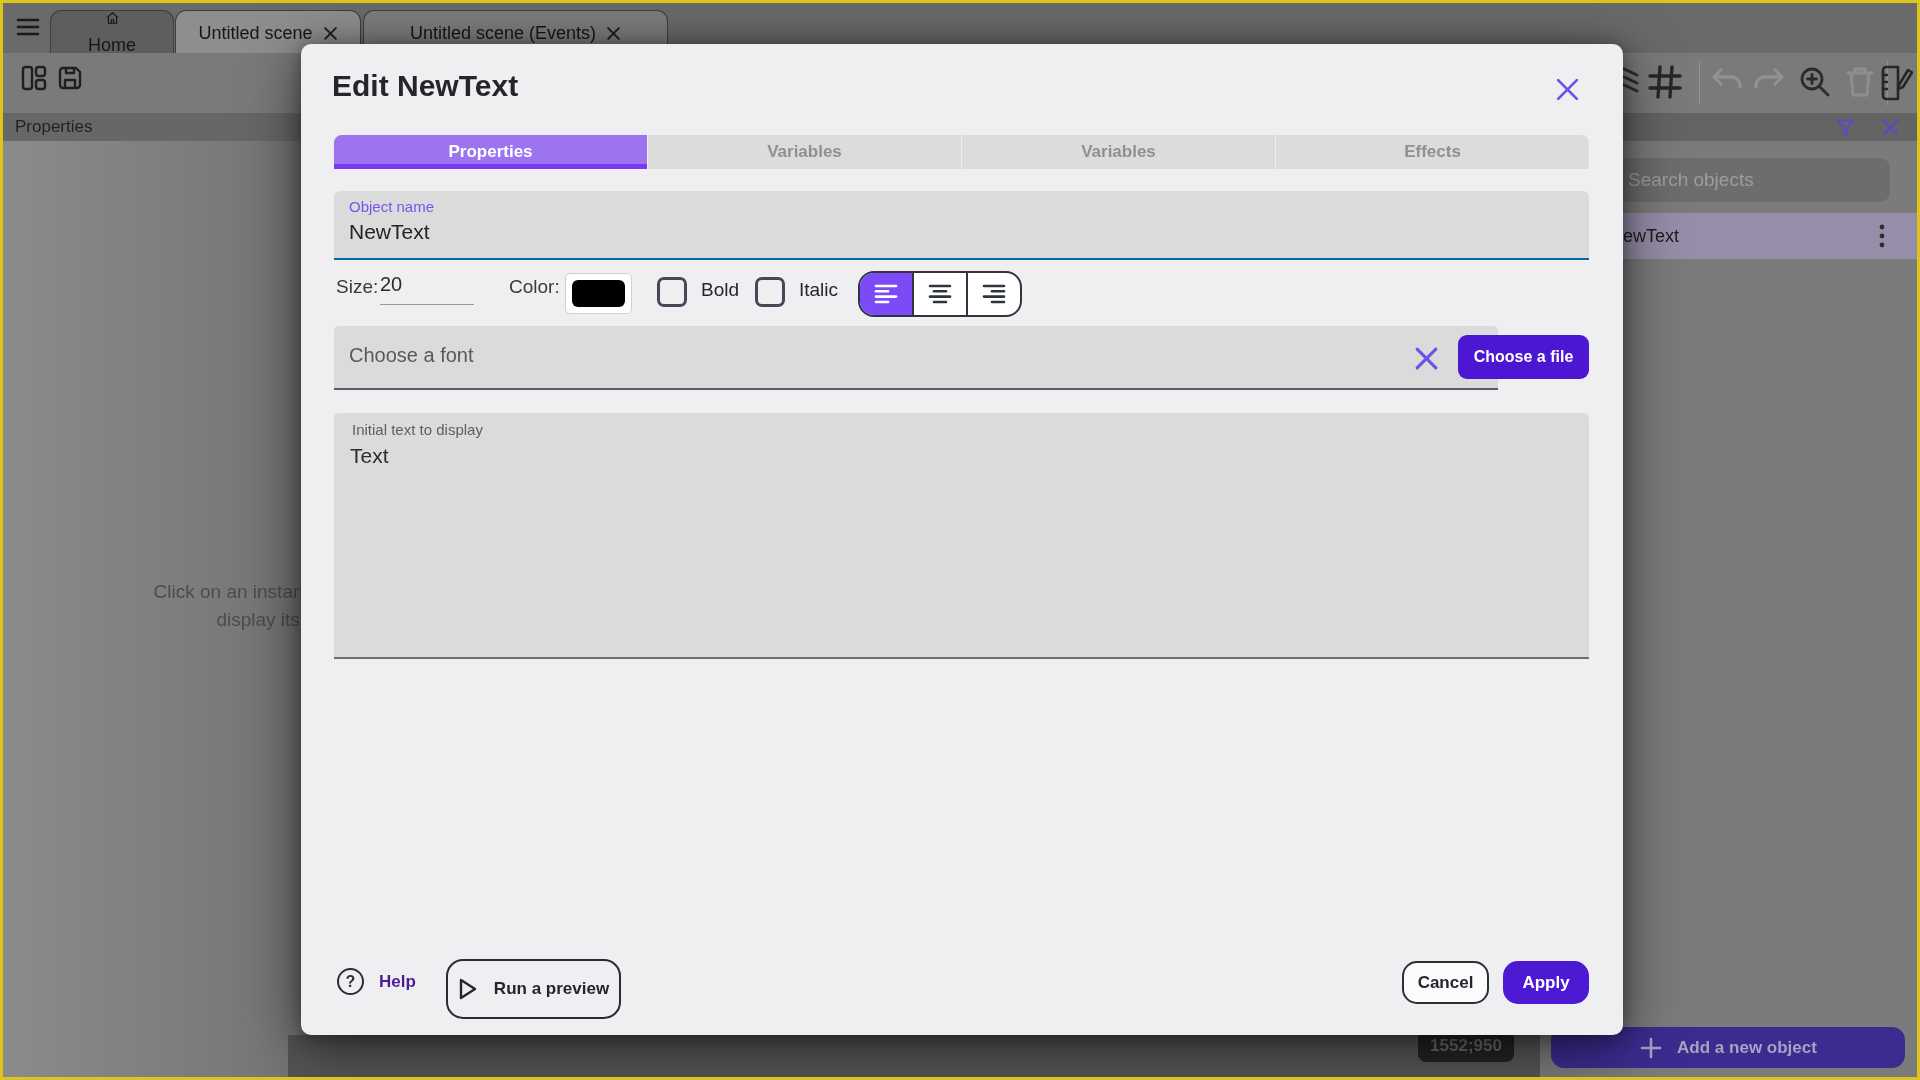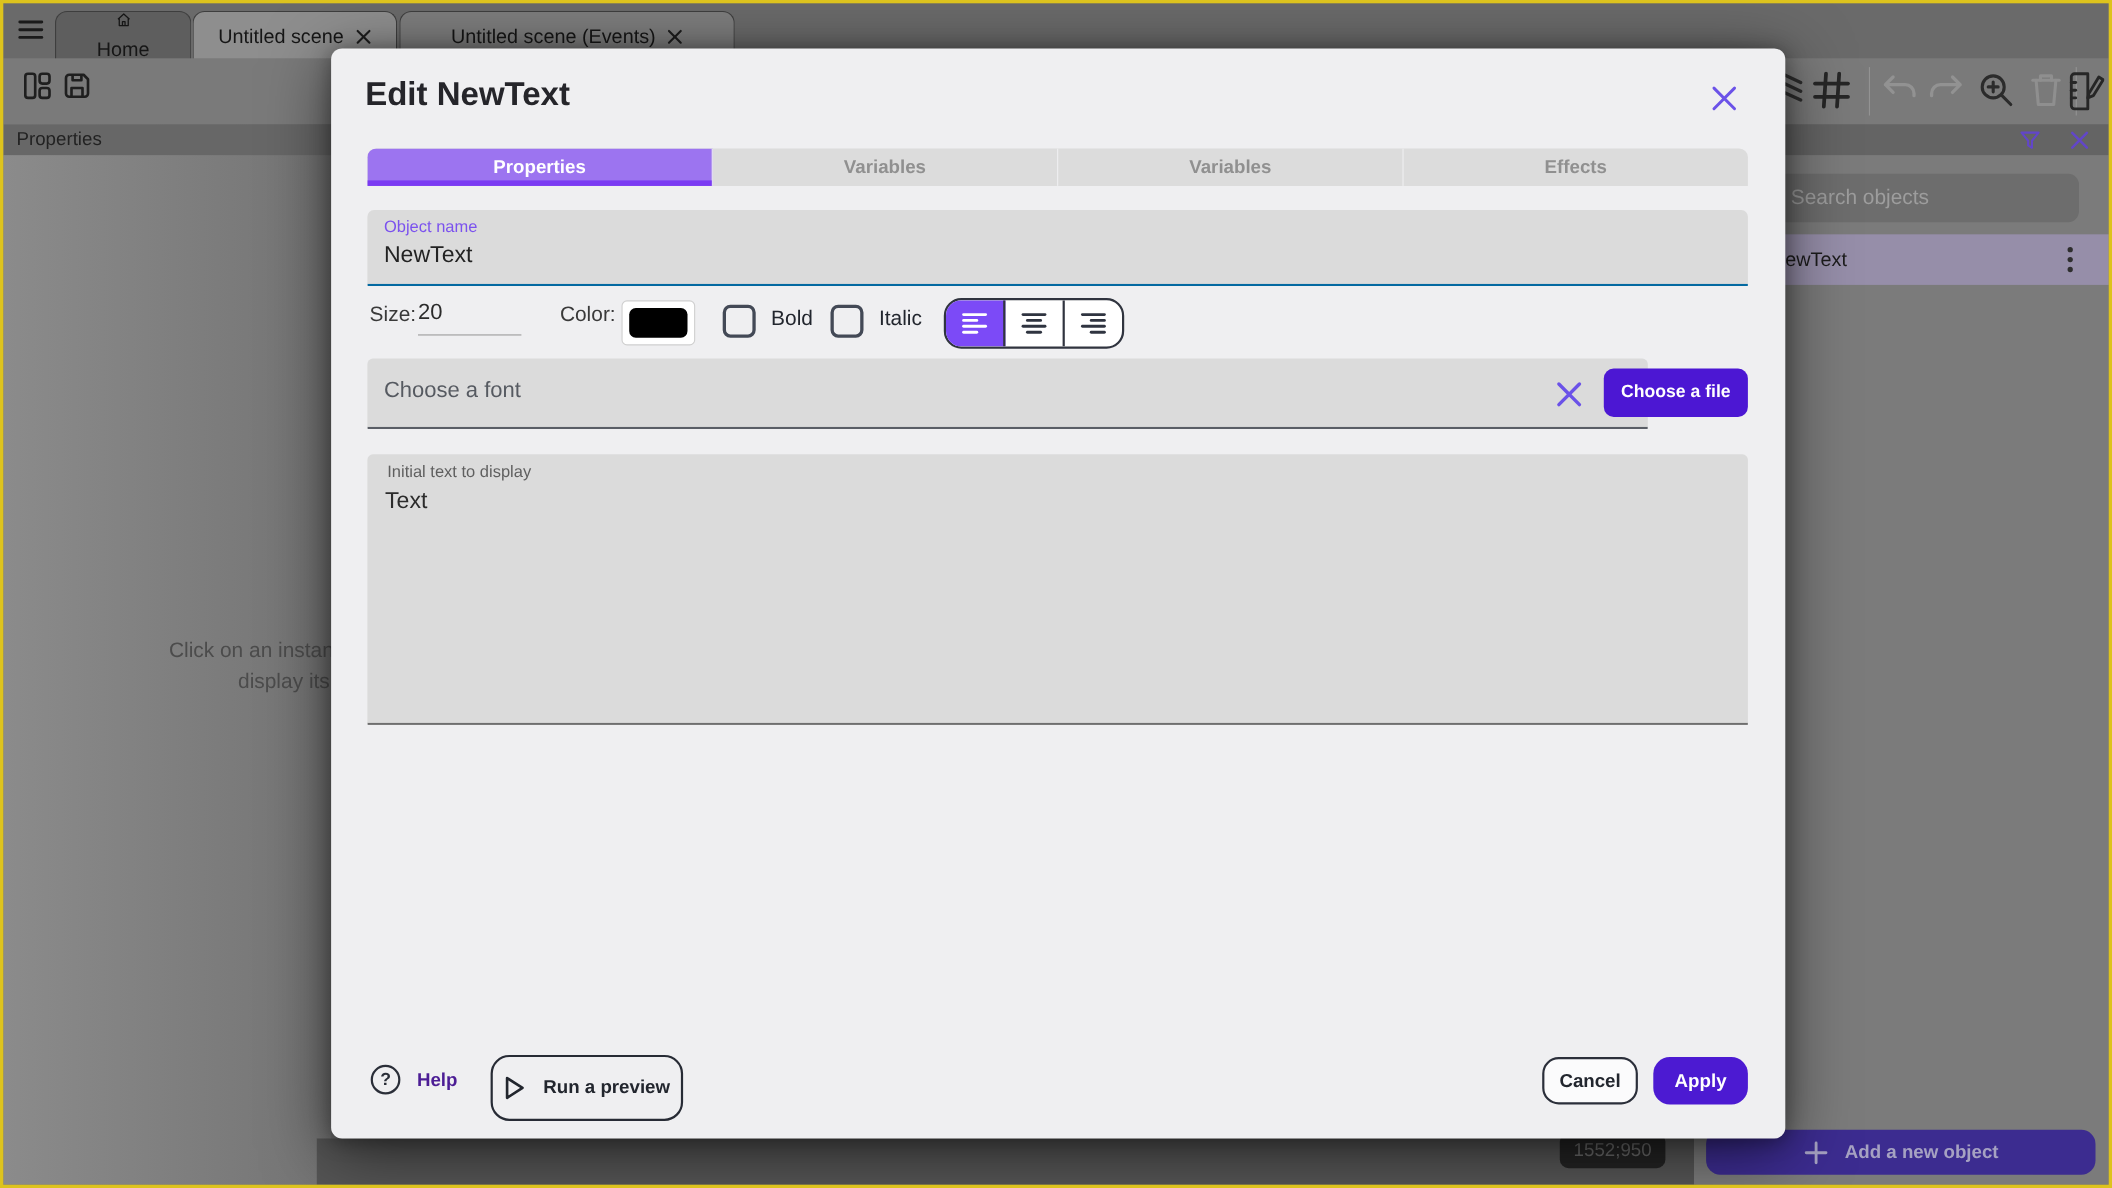--- a/index.html
+++ b/index.html
@@ -16,21 +16,21 @@
           color:#161616;font-size:18px;box-sizing:border-box;gap:10px;}
   .toolrow{left:3px;top:53px;right:3px;height:60px;background:#7a7a7a;}
   
   .leftpanel{left:3px;top:113px;width:298px;bottom:3px;
              background:linear-gradient(to right,#8b8b8b,#747474);}
   .panelheader{height:28px;background:#676767;display:flex;align-items:center;
                color:#222;font-size:17px;padding-left:12px;}
   
   .canvas{left:288px;top:1035px;width:1254px;bottom:3px;background:#555;}
   .coordbadge{position:absolute;left:1418px;top:1030px;width:96px;height:32px;background:#232323;
-              border-radius:8px;color:#686868;font-weight:normal;font-size:17px;
+              border-radius:8px;color:#686868;font-weight:bold;font-size:17px;
               display:flex;align-items:center;justify-content:center;}
   
   .rightpanel{left:1540px;top:113px;width:377px;bottom:3px;background:#7b7b7b;}
   .rp-header{position:absolute;left:0;top:0;right:0;height:28px;background:#646464;}
   .searchbox{position:absolute;left:16px;top:45px;right:27px;height:44px;background:#6d6d6d;
              border:none;border-radius:10px;color:#9d9d9d;font-size:19px;padding:0 0 0 72px;
              font-family:inherit;outline:none;box-sizing:border-box;}
   .searchbox::placeholder{color:#9d9d9d;opacity:1;}
   .objrow{position:absolute;left:0;top:100px;right:0;height:46px;background:#968ea9;
           display:flex;align-items:center;}

